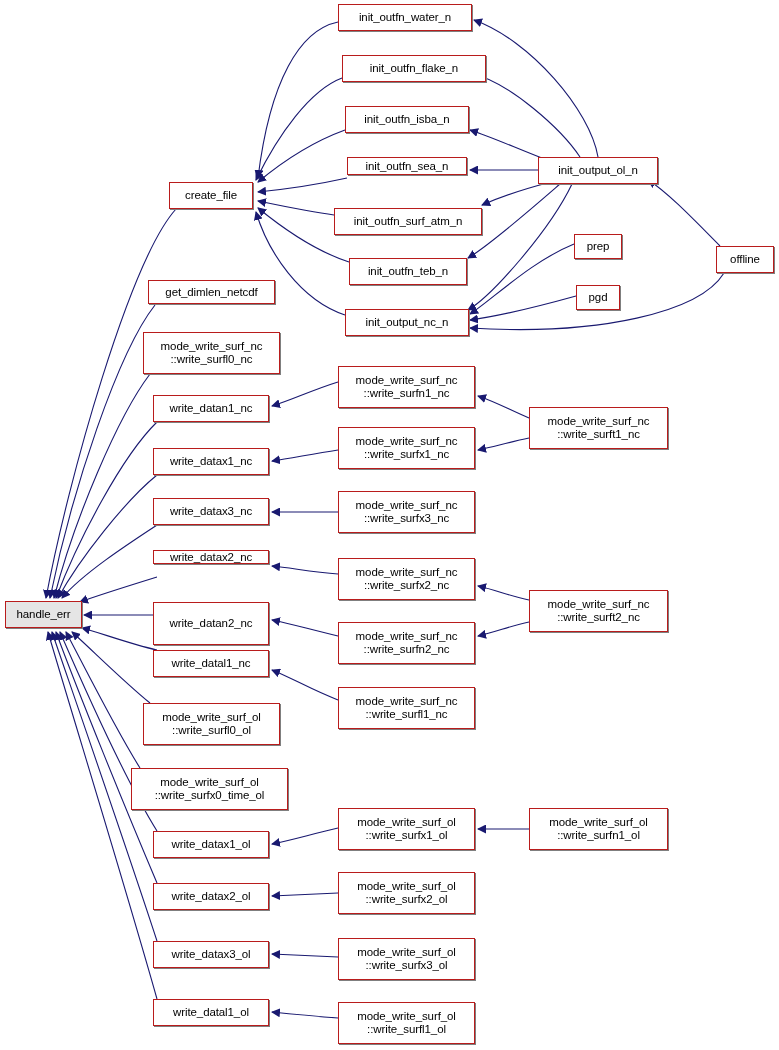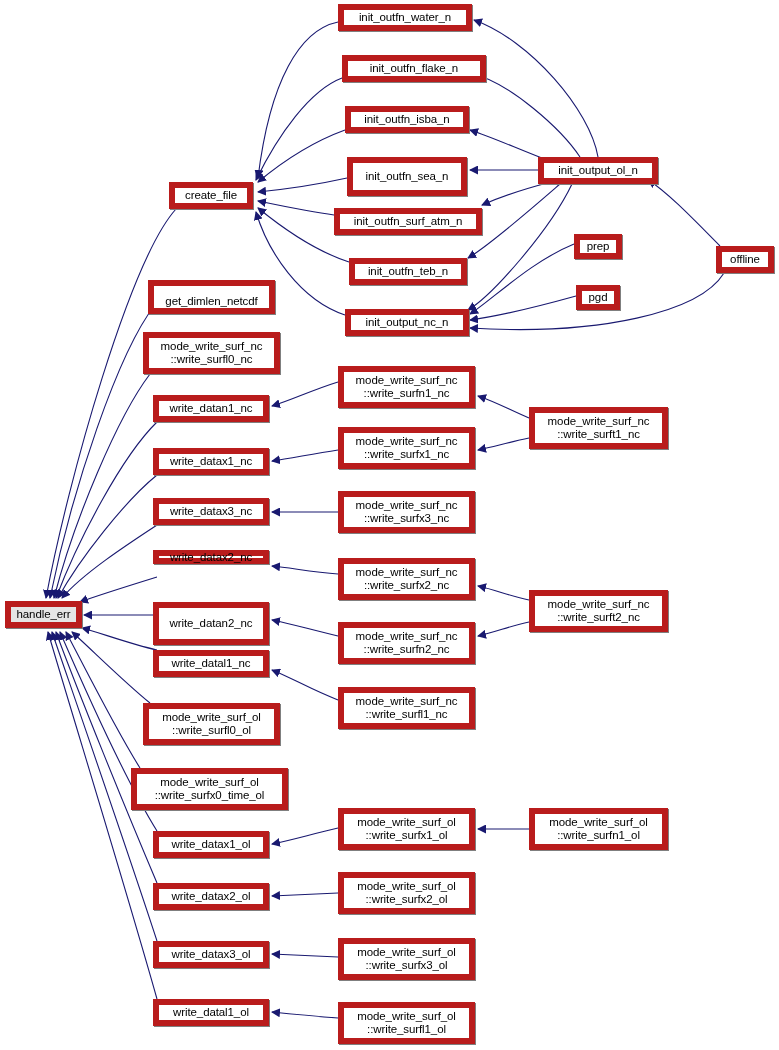--- a/index.html
+++ b/index.html
@@ -20,21 +20,21 @@
   #edges {
     position: absolute;
     left: 0;
     top: 0;
     width: 779px;
     height: 1050px;
   }
   .node {
     position: absolute;
     box-sizing: border-box;
-    border: 6px solid #b91c1c;
+    border: 1px solid #b91c1c;
     background: #ffffff;
     color: #000000;
     font-size: 11.5px;
     line-height: 13px;
     text-align: center;
     display: flex;
     align-items: center;
     justify-content: center;
     white-space: pre;
     letter-spacing: -0.1px;
@@ -106,30 +106,30 @@
         <path d="M338,893 C312,894 292,895 272,896" fill="none" stroke="#191970" stroke-width="1.1" marker-end="url(#arrow)"></path>
         <path d="M338,957 C312,956 292,955 272,954" fill="none" stroke="#191970" stroke-width="1.1" marker-end="url(#arrow)"></path>
         <path d="M338,1018 C312,1016 292,1014 272,1012" fill="none" stroke="#191970" stroke-width="1.1" marker-end="url(#arrow)"></path>
         <path d="M529,829 L478,829" fill="none" stroke="#191970" stroke-width="1.1" marker-end="url(#arrow)"></path>
       </g>
   </svg>
   <div id="node-layer">
       <div class="node" style="left: 338px; top: 4px; width: 134px; height: 27px;"><span class="lbl">init_outfn_water_n</span></div>
       <div class="node" style="left: 342px; top: 55px; width: 144px; height: 27px;"><span class="lbl">init_outfn_flake_n</span></div>
       <div class="node" style="left: 345px; top: 106px; width: 124px; height: 27px;"><span class="lbl">init_outfn_isba_n</span></div>
-      <div class="node" style="left: 347px; top: 157px; width: 120px; height: 39px;"><span class="lbl">init_outfn_sea_n</span></div>
+      <div class="node" style="left: 347px; top: 157px; width: 120px; height: 18px;"><span class="lbl">init_outfn_sea_n</span></div>
       <div class="node" style="left: 334px; top: 208px; width: 148px; height: 27px;"><span class="lbl">init_outfn_surf_atm_n</span></div>
       <div class="node" style="left: 349px; top: 258px; width: 118px; height: 27px;"><span class="lbl">init_outfn_teb_n</span></div>
       <div class="node" style="left: 345px; top: 309px; width: 124px; height: 27px;"><span class="lbl">init_output_nc_n</span></div>
       <div class="node" style="left: 538px; top: 157px; width: 120px; height: 27px;"><span class="lbl">init_output_ol_n</span></div>
       <div class="node" style="left: 574px; top: 234px; width: 48px; height: 25px;"><span class="lbl">prep</span></div>
       <div class="node" style="left: 576px; top: 285px; width: 44px; height: 25px;"><span class="lbl">pgd</span></div>
       <div class="node" style="left: 716px; top: 246px; width: 58px; height: 27px;"><span class="lbl">offline</span></div>
       <div class="node" style="left: 169px; top: 182px; width: 84px; height: 27px;"><span class="lbl">create_file</span></div>
-      <div class="node" style="left: 148px; top: 280px; width: 127px; height: 34px; align-items: flex-end;"><span class="lbl">get_dimlen_netcdf</span></div>
+      <div class="node" style="left: 148px; top: 280px; width: 127px; height: 24px;"><span class="lbl">get_dimlen_netcdf</span></div>
       <div class="node" style="left: 143px; top: 332px; width: 137px; height: 42px;"><span class="lbl">mode_write_surf_nc
 ::write_surfl0_nc</span></div>
       <div class="node" style="left: 153px; top: 395px; width: 116px; height: 27px;"><span class="lbl">write_datan1_nc</span></div>
       <div class="node" style="left: 153px; top: 448px; width: 116px; height: 27px;"><span class="lbl">write_datax1_nc</span></div>
       <div class="node" style="left: 153px; top: 498px; width: 116px; height: 27px;"><span class="lbl">write_datax3_nc</span></div>
       <div class="node" style="left: 153px; top: 550px; width: 116px; height: 14px; justify-content: flex-end;"><span class="lbl">write_datax2_nc</span></div>
       <div class="node" style="left: 153px; top: 602px; width: 116px; height: 43px;"><span class="lbl">write_datan2_nc</span></div>
       <div class="node" style="left: 153px; top: 650px; width: 116px; height: 27px;"><span class="lbl">write_datal1_nc</span></div>
       <div class="node" style="left: 143px; top: 703px; width: 137px; height: 42px;"><span class="lbl">mode_write_surf_ol
 ::write_surfl0_ol</span></div>

